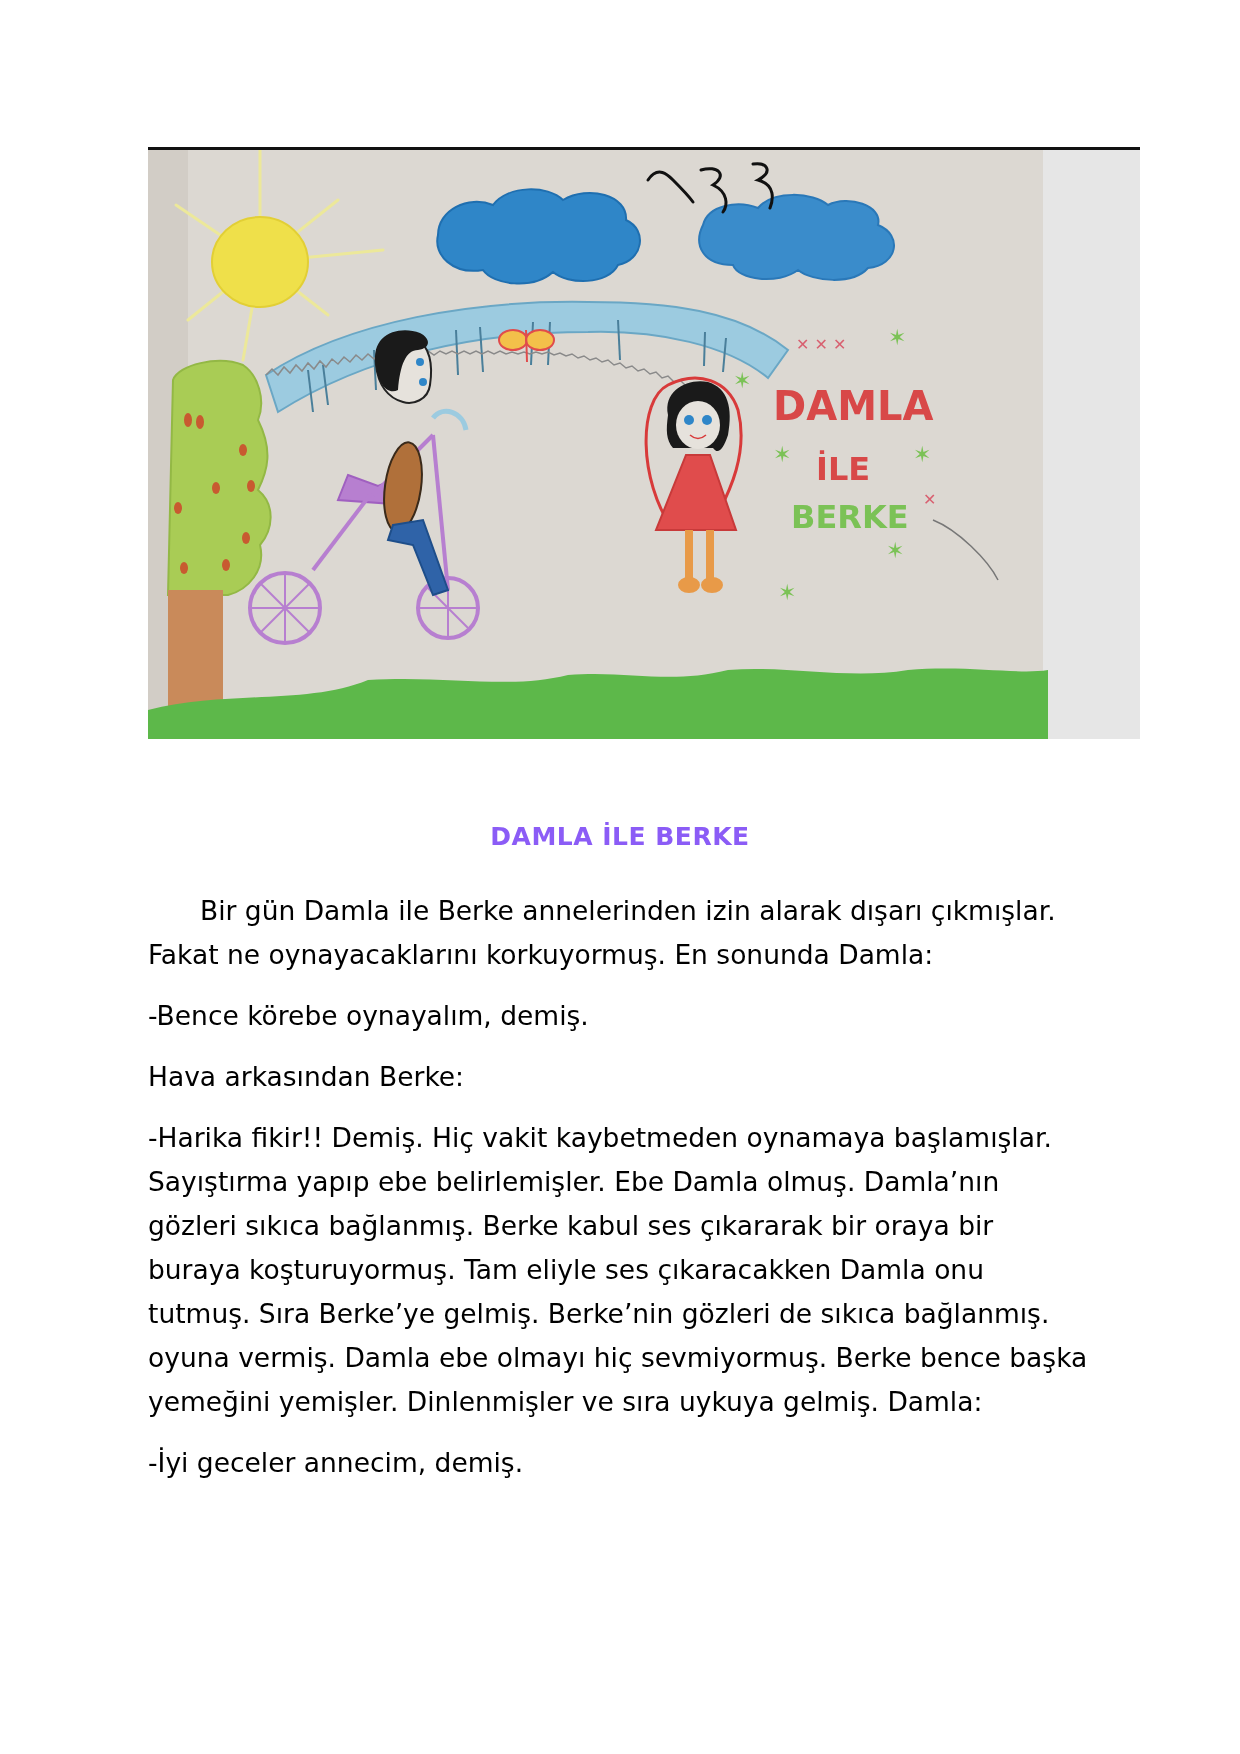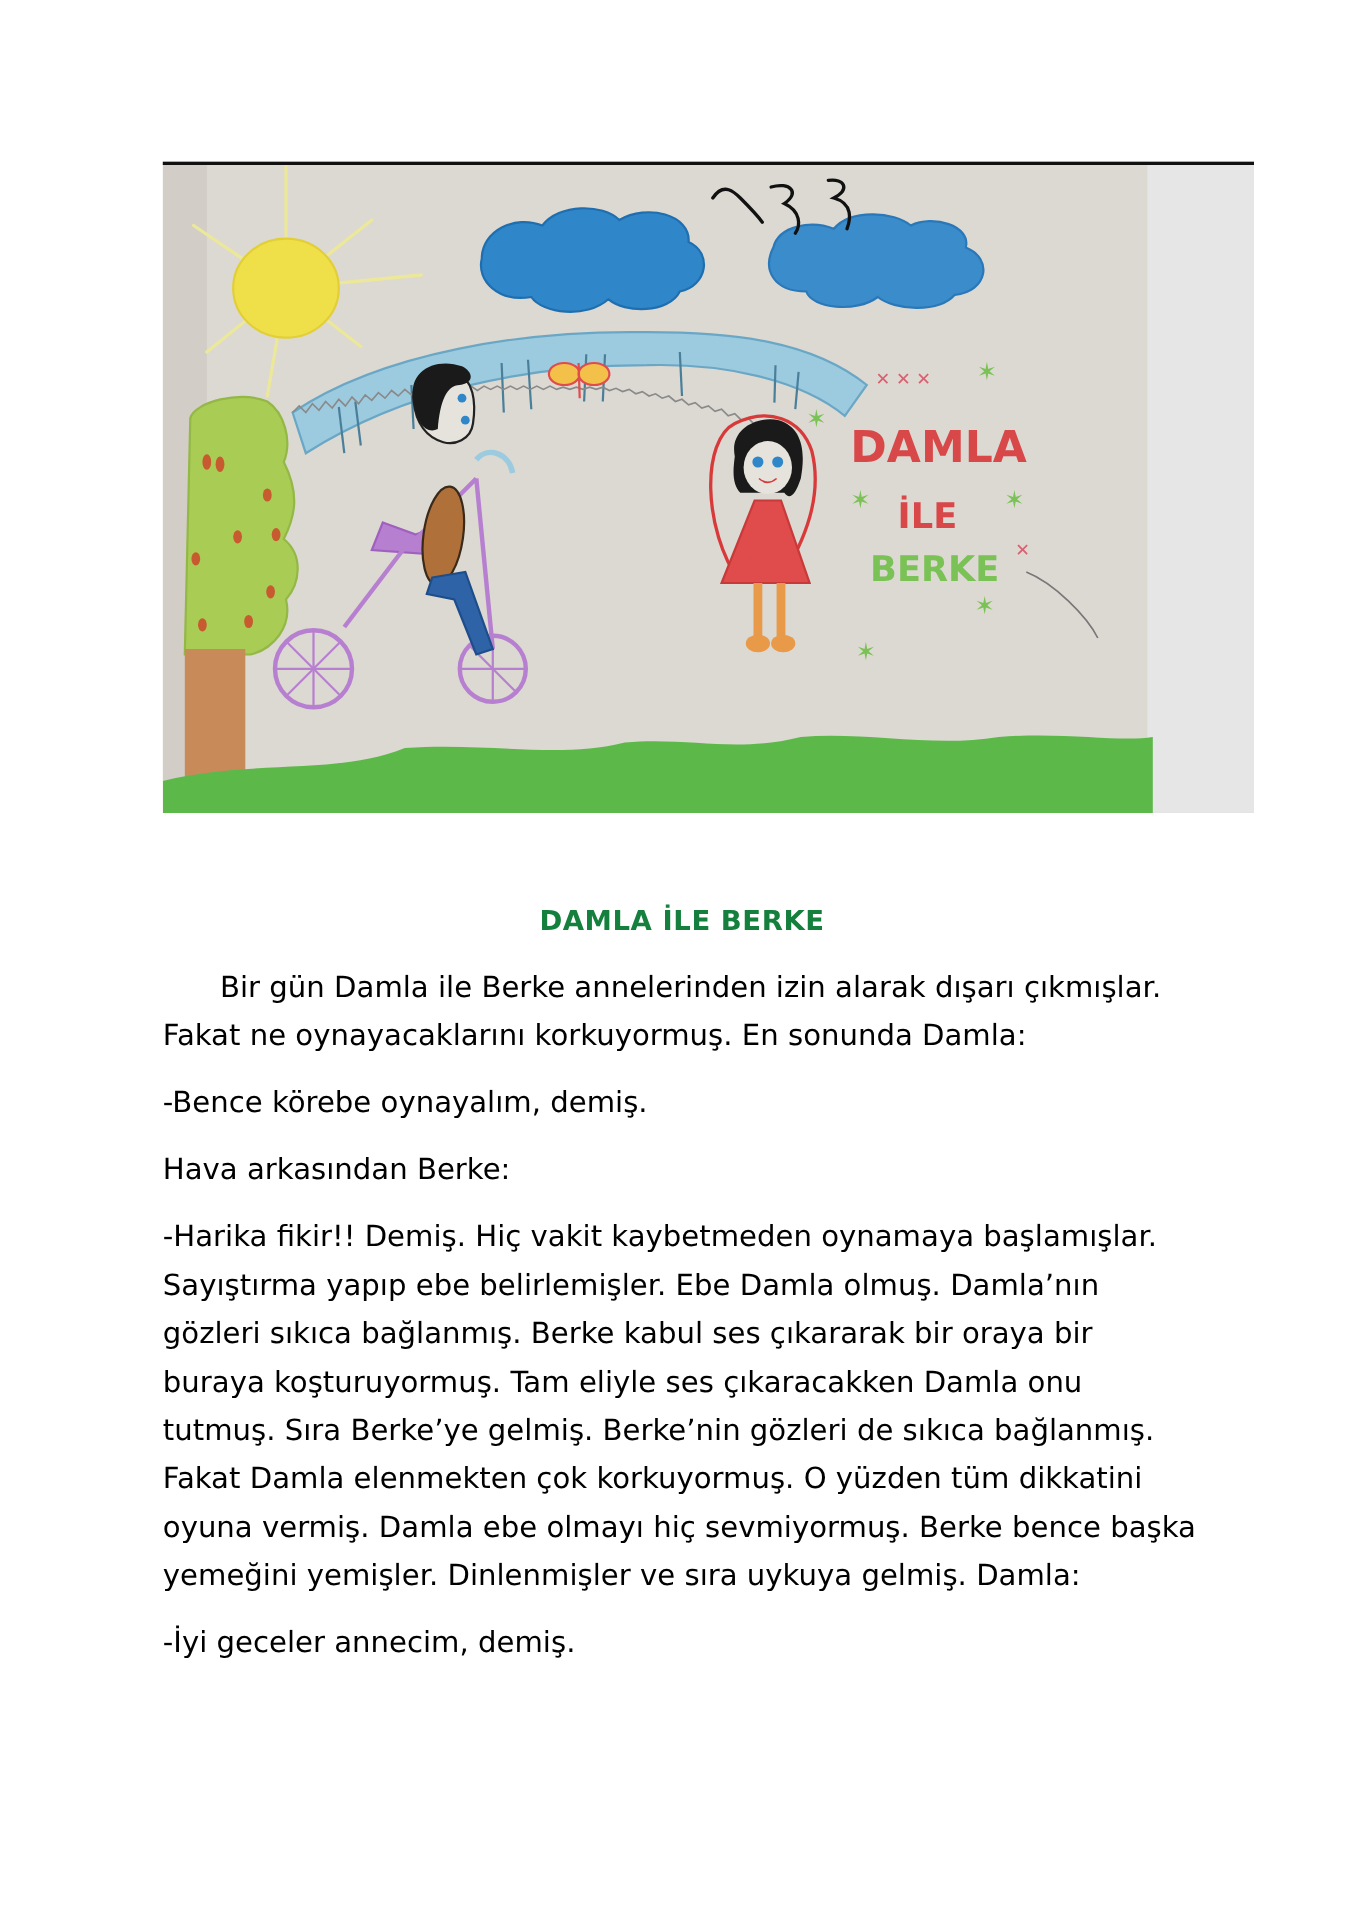--- a/index.html
+++ b/index.html
@@ -2,24 +2,24 @@
 <html><head>
 <meta charset="utf-8">
 <style>
   html, body { margin: 0; padding: 0; background: #ffffff; }
   body { width: 1240px; height: 1754px; position: relative; overflow: hidden;
          font-family: "DejaVu Sans", sans-serif; color: #000; }
   .illustration { position: absolute; left: 148px; top: 147px; width: 992px; height: 592px;
                   border-top: 3px solid #111; box-sizing: border-box; overflow: hidden; background: #dcd8d2; }
   .illustration svg { display: block; width: 100%; height: 100%; }
   .title { position: absolute; left: 0; width: 1240px; top: 822px; text-align: center;
-           color: #15803d; font-weight: bold; font-size: 25px; letter-spacing: 0.5px; }
+           color: #8b5cf6; font-weight: bold; font-size: 25px; letter-spacing: 0.5px; }
   .body-text { position: absolute; left: 148px; top: 876px; width: 940px; font-size: 26.5px; line-height: 44px; }
   .para { margin: 0 0 17px 0; }
-  .para.indent { text-indent: 52px; }
+  .para.indent { text-indent: 52px; margin-top: 13px; }
   .line { display: block; white-space: nowrap; }
 </style>
 </head>
 <body>
 
 <div class="illustration">
   <svg viewBox="0 0 992 589" xmlns="http://www.w3.org/2000/svg">
 
     <rect x="0" y="0" width="992" height="589" fill="#dcd8d2"></rect>
     <rect x="0" y="0" width="40" height="589" fill="#d2cdc6"></rect>
@@ -168,20 +168,19 @@
   </p>
   <p class="para">
     <span class="line">Hava arkasından Berke:</span>
   </p>
   <p class="para">
     <span class="line">-Harika fikir!! Demiş. Hiç vakit kaybetmeden oynamaya başlamışlar.</span>
     <span class="line">Sayıştırma yapıp ebe belirlemişler. Ebe Damla olmuş. Damla’nın</span>
     <span class="line">gözleri sıkıca bağlanmış. Berke kabul ses çıkararak bir oraya bir</span>
     <span class="line">buraya koşturuyormuş. Tam eliyle ses çıkaracakken Damla onu</span>
     <span class="line">tutmuş. Sıra Berke’ye gelmiş. Berke’nin gözleri de sıkıca bağlanmış.</span>
-    <span class="line">Fakat Damla elenmekten çok korkuyormuş. O yüzden tüm dikkatini</span>
     <span class="line">oyuna vermiş. Damla ebe olmayı hiç sevmiyormuş. Berke bence başka</span>
     <span class="line">yemeğini yemişler. Dinlenmişler ve sıra uykuya gelmiş. Damla:</span>
   </p>
   <p class="para">
     <span class="line">-İyi geceler annecim, demiş.</span>
   </p>
 </div>
 
 </body></html>

